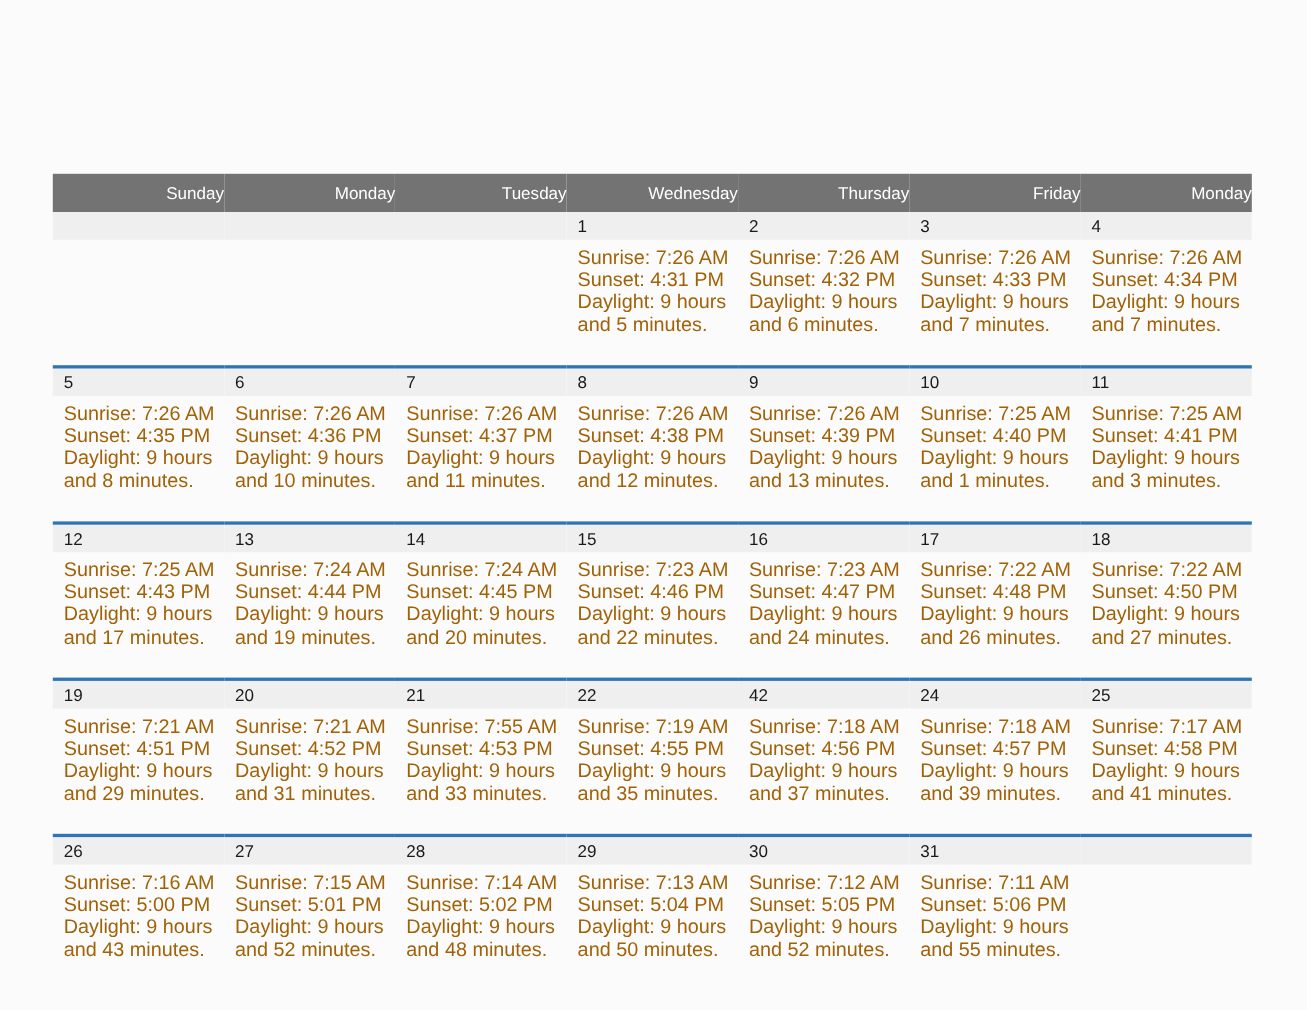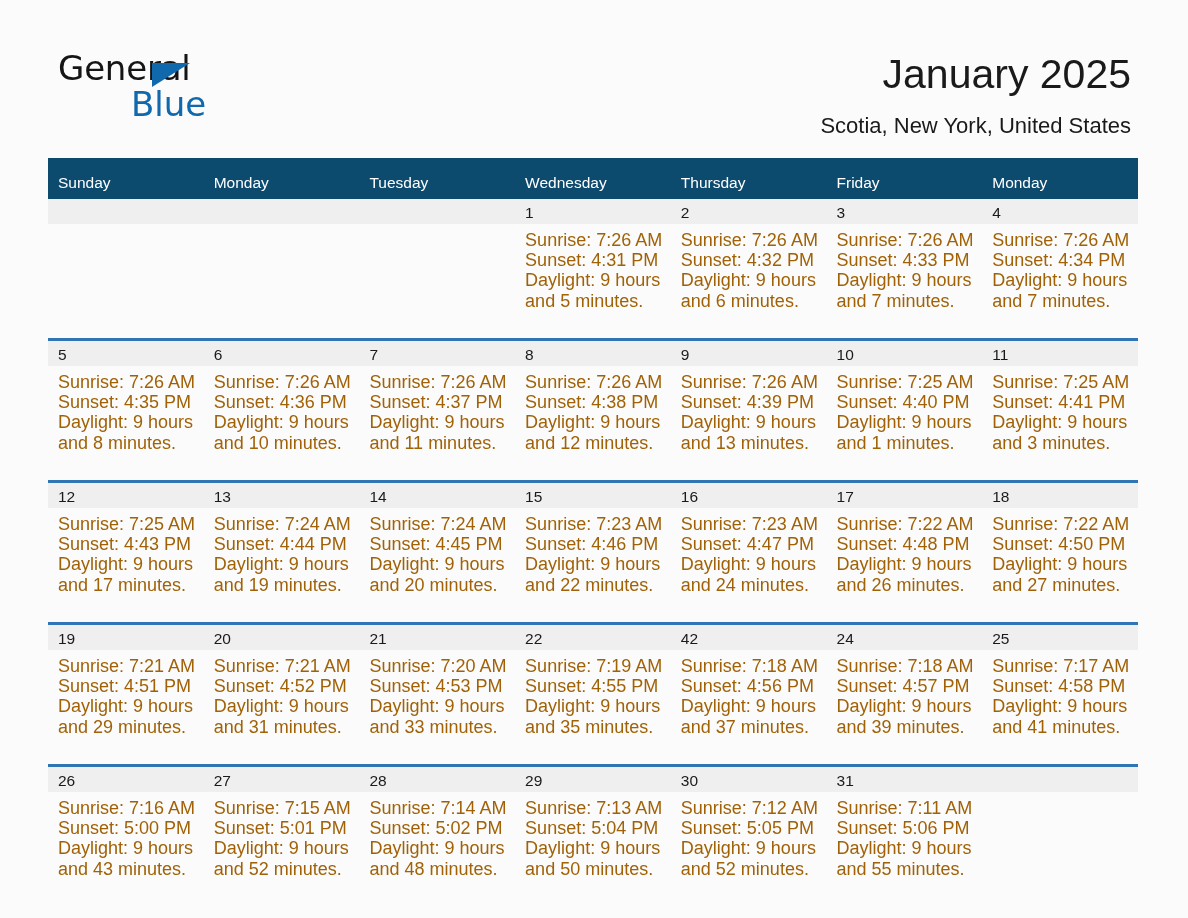--- a/index.html
+++ b/index.html
@@ -94,26 +94,26 @@
     width: 1090px;
   }
   table.cal {
     border-collapse: collapse;
     table-layout: fixed;
     width: 1090px;
   }
   table.cal col { width: 155.7px; }
 
   thead th {
-    background: #0c4a6e;
+    background: #737373;
     color: #ffffff;
     font-size: 15.5px;
     font-weight: normal;
-    text-align: left;
-    padding: 16px 0 7px 10px;
+    text-align: right;
+    padding: 10px 0 7px 10px;
     height: 18px;
     vertical-align: middle;
   }
 
   tbody tr.week > td {
     vertical-align: top;
     padding: 0;
     border-top: 3px solid #2f74b5;
     height: 131px;
     background: #fbfbfb;
@@ -137,29 +137,20 @@
     color: #a16207;
   }
   .info div { white-space: nowrap; }
   .spacer-row td { height: 8px; padding: 0; border: none; background: #fbfbfb; }
 </style>
 </head>
 <body>
 
 <div class="page">
 
-  <div class="header">
-    <div class="logo">
-      <span class="logo-general">General</span>
-      <span class="logo-tri"></span>
-      <span class="logo-blue">Blue</span>
-    </div>
-    <div class="title">January 2025</div>
-    <div class="subtitle">Scotia, New York, United States</div>
-  </div>
 
   <div class="calendar">
     <table class="cal">
       <colgroup>
         <col>
           <col>
           <col>
           <col>
           <col>
           <col>
@@ -382,21 +373,21 @@
             <div class="info">
               <div>Sunrise: 7:21 AM</div>
               <div>Sunset: 4:52 PM</div>
               <div>Daylight: 9 hours</div>
               <div>and 31 minutes.</div>
             </div>
           </td>
           <td>
             <div class="daynum">21</div>
             <div class="info">
-              <div>Sunrise: 7:20 AM</div>
+              <div>Sunrise: 7:55 AM</div>
               <div>Sunset: 4:53 PM</div>
               <div>Daylight: 9 hours</div>
               <div>and 33 minutes.</div>
             </div>
           </td>
           <td>
             <div class="daynum">22</div>
             <div class="info">
               <div>Sunrise: 7:19 AM</div>
               <div>Sunset: 4:55 PM</div>

